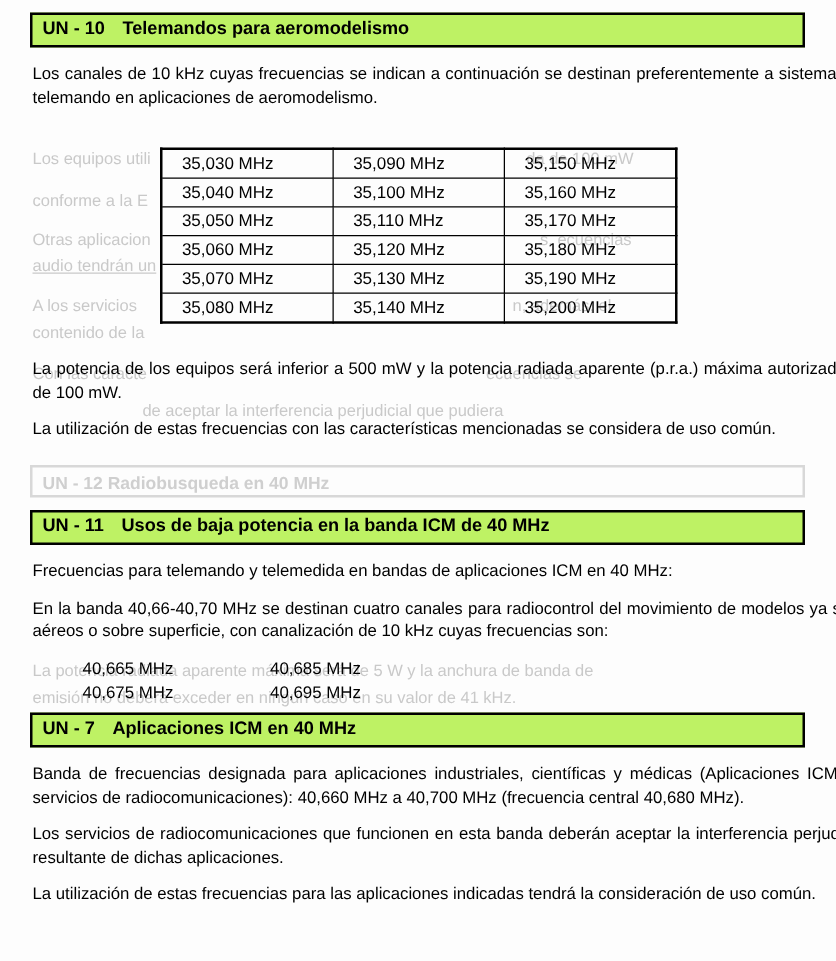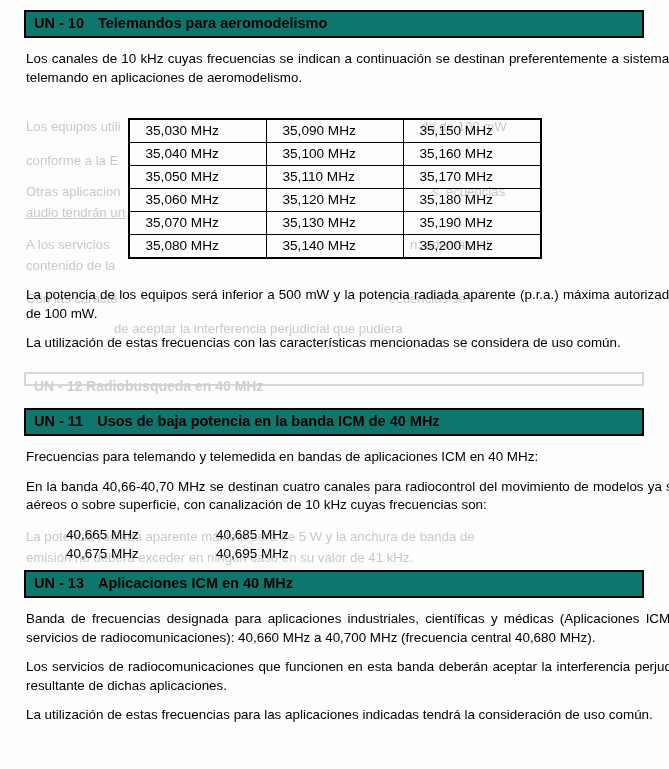--- a/index.html
+++ b/index.html
@@ -22,21 +22,21 @@
     background: #fdfdfd;
   }
 
   
   .section-bar {
     border: 2px solid #000;
     padding: 4px 8px 5px 8px;
     font-weight: bold;
     font-size: 14.5px;
     line-height: 1.05;
-    background: #0f766e;
+    background: #bef264;
     box-sizing: border-box;
   }
   .section-bar .code {
     display: inline-block;
     margin-right: 14px;
     letter-spacing: 0px;
   }
   .section-bar .title {
     display: inline-block;
   }
@@ -115,21 +115,21 @@
 <div class="page">
 
   <div class="ghost pos" style="left:26px; top:118px;">Los equipos utili                                                                                  da de 100 mW</div>
   <div class="ghost pos" style="left:26px; top:152px;">conforme a la E</div>
   <div class="ghost pos" style="left:26px; top:183px;">Otras aplicacion                                                                                     s, ecuencias</div>
   <div class="ghost pos" style="left:26px; top:204px;text-decoration:underline;">audio tendrán un</div>
   <div class="ghost pos" style="left:26px; top:236px;">A los servicios                                                                                  n, además, el</div>
   <div class="ghost pos" style="left:26px; top:257px;">contenido de la</div>
   <div class="ghost pos" style="left:26px; top:320px;">                        de aceptar la interferencia perjudicial que pudiera</div>
   <div class="ghost pos" style="left:26px; top:290px;">Con las caracte                                                                          ecuencias se</div>
-  <div class="ghost-bar pos" style="left:24px; top:372px; width:620px; height:14px;">UN - 12    Radiobusqueda en 40 MHz</div>
+  <div class="ghost-bar pos" style="left:24px; top:372px; width:620px; height:26px;">UN - 12    Radiobusqueda en 40 MHz</div>
   <div class="ghost pos" style="left:26px; top:528px;">La potencia radiada aparente máxima será de 5 W y la anchura de banda de</div>
   <div class="ghost pos" style="left:26px; top:549px;">emisión no deberá exceder en ningún caso en su valor de 41 kHz.</div>
 
   <div class="pos" style="left:24px; top:10px; width:620px;">
     <div class="section-bar">
       <span class="code">UN - 10</span><span class="title">Telemandos para aeromodelismo</span>
     </div>
   </div>
 
   <div class="pos block" style="left:0px; top:50px; width:669px;">
@@ -194,21 +194,21 @@
         <span>40,665  MHz</span><span>40,685  MHz</span>
       </div>
       <div class="row">
         <span>40,675  MHz</span><span>40,695  MHz</span>
       </div>
     </div>
   </div>
 
   <div class="pos" style="left:24px; top:570px; width:620px;">
     <div class="section-bar">
-      <span class="code">UN - 13</span><span class="title">Aplicaciones ICM en 40 MHz</span>
+      <span class="code">UN - 7</span><span class="title">Aplicaciones ICM en 40 MHz</span>
     </div>
   </div>
 
   <div class="pos block" style="left:0px; top:610px; width:669px;">
     <p class="body-text">Banda de frecuencias designada para aplicaciones industriales, científicas y médicas (Aplicaciones ICM, no servicios de radiocomunicaciones): 40,660 MHz a 40,700  MHz (frecuencia central 40,680 MHz).</p>
     <p class="body-text">Los servicios de radiocomunicaciones que funcionen en esta banda deberán aceptar la interferencia perjudicial resultante de dichas aplicaciones.</p>
     <p class="body-text">La utilización de estas frecuencias para las aplicaciones indicadas tendrá la consideración de uso común.</p>
   </div>
 
 </div>

